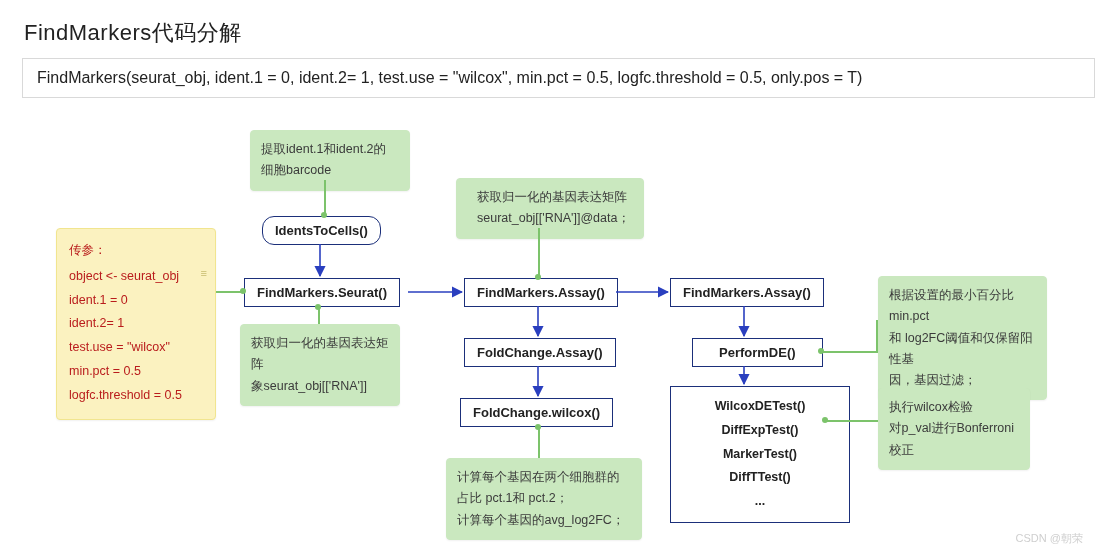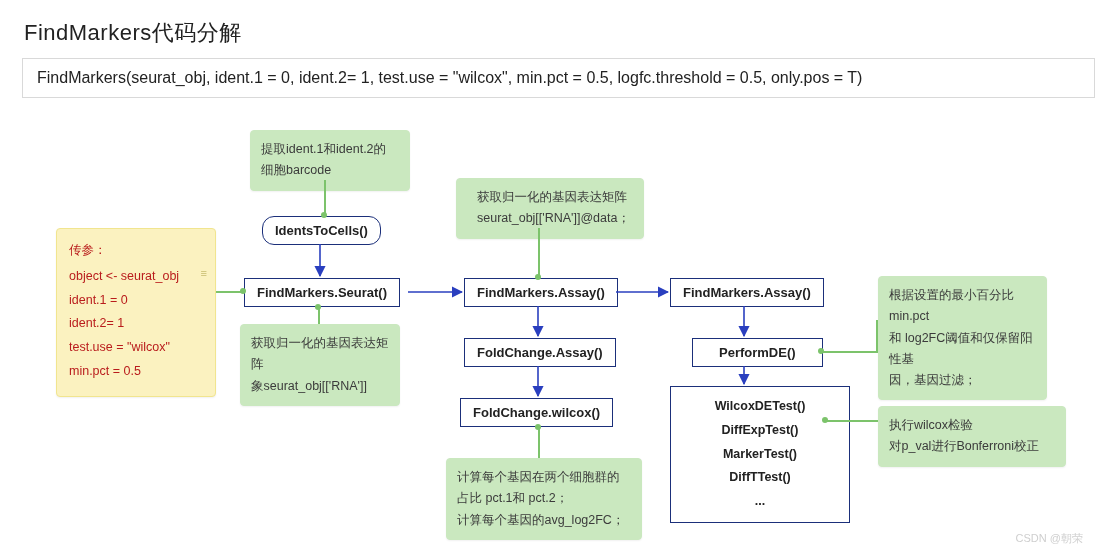--- a/index.html
+++ b/index.html
@@ -118,35 +118,36 @@
 
 <div class="stage">
 
   <div class="note-yellow" style="left:34px; top:108px; width:160px;">
     <div style="margin-bottom:2px;">传参：</div>
     <div>object &lt;- seurat_obj</div>
     <div>ident.1 = 0</div>
     <div>ident.2= 1</div>
     <div>test.use = "wilcox"</div>
     <div>min.pct = 0.5</div>
+    <div>logfc.threshold = 0.5</div>
   </div>
 
   <div class="note-green" style="left:228px; top:10px; width:160px; white-space:pre-line;">提取ident.1和ident.2的
 细胞barcode</div>
   <div class="note-green" style="left:218px; top:204px; width:160px; white-space:pre-line;">获取归一化的基因表达矩阵
 象seurat_obj[['RNA']]</div>
   <div class="note-green" style="left:434px; top:58px; width:188px; white-space:pre-line;padding-left:20px;">获取归一化的基因表达矩阵
 seurat_obj[['RNA']]@data；</div>
   <div class="note-green" style="left:424px; top:338px; width:196px; white-space:pre-line;">计算每个基因在两个细胞群的
 占比 pct.1和 pct.2；
 计算每个基因的avg_log2FC；</div>
   <div class="note-green" style="left:856px; top:156px; width:169px; white-space:pre-line;">根据设置的最小百分比min.pct
 和 log2FC阈值和仅保留阳性基
 因，基因过滤；</div>
-  <div class="note-green" style="left:856px; top:286px; width:188px; white-space:pre-line;">执行wilcox检验
+  <div class="note-green" style="left:856px; top:268px; width:152px; white-space:pre-line;">执行wilcox检验
 对p_val进行Bonferroni校正</div>
 
   <div class="fn-box" style="left:240px; top:96px;border-radius:12px;">IdentsToCells()</div>
   <div class="fn-box" style="left:222px; top:158px;">FindMarkers.Seurat()</div>
   <div class="fn-box" style="left:442px; top:158px;">FindMarkers.Assay()</div>
   <div class="fn-box" style="left:648px; top:158px;">FindMarkers.Assay()</div>
   <div class="fn-box" style="left:442px; top:218px;">FoldChange.Assay()</div>
   <div class="fn-box" style="left:438px; top:278px;">FoldChange.wilcox()</div>
   <div class="fn-box" style="left:670px; top:218px; padding:6px 26px;">PerformDE()</div>
 

